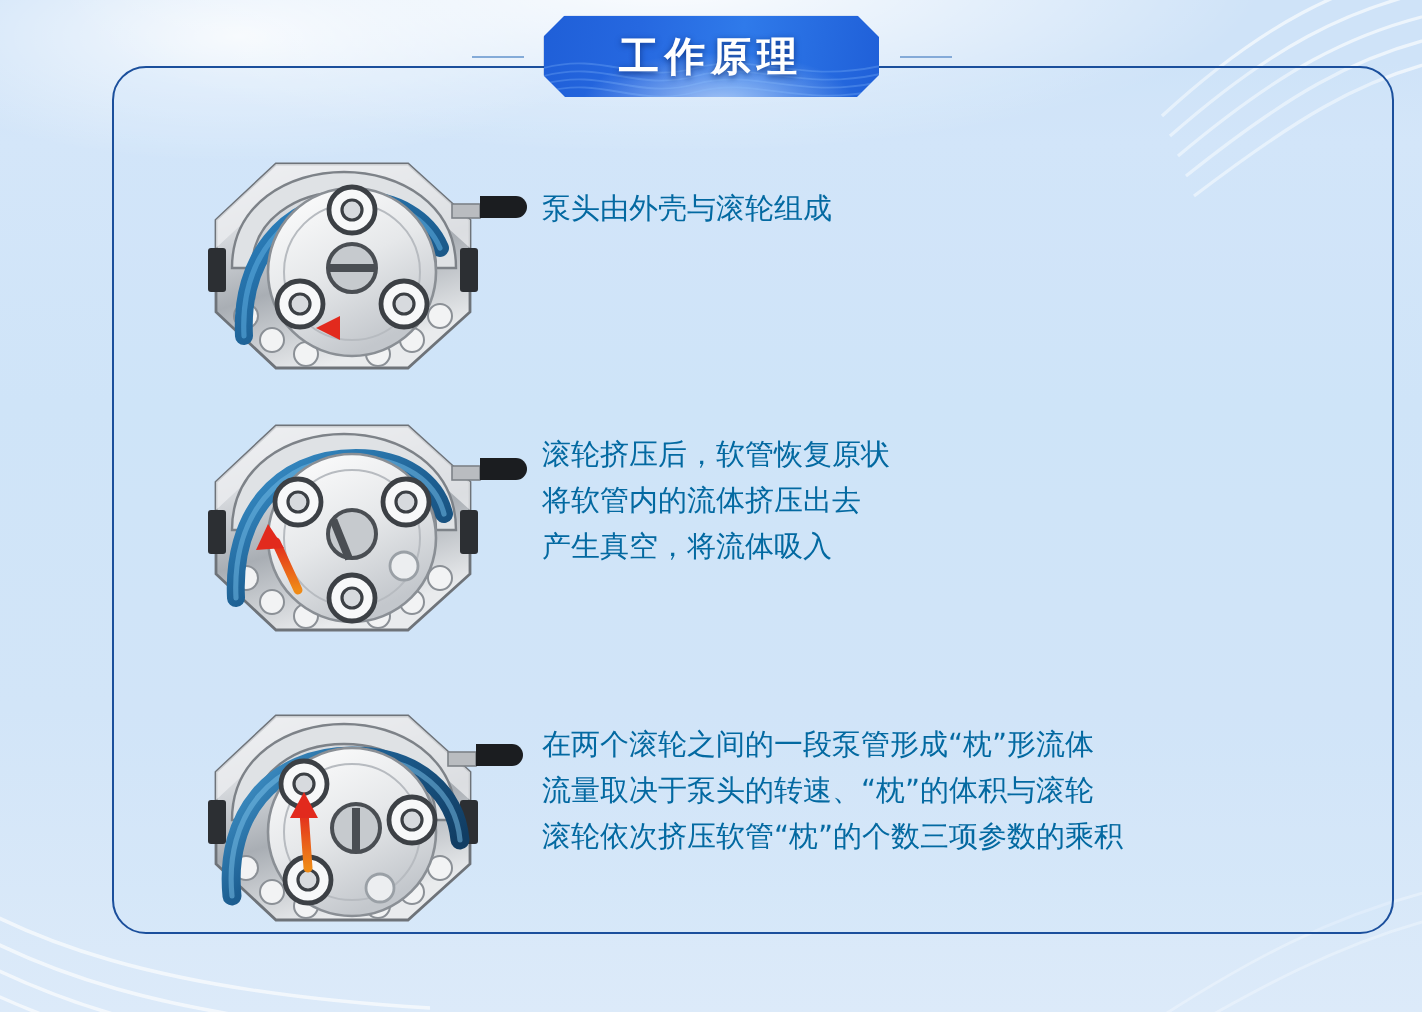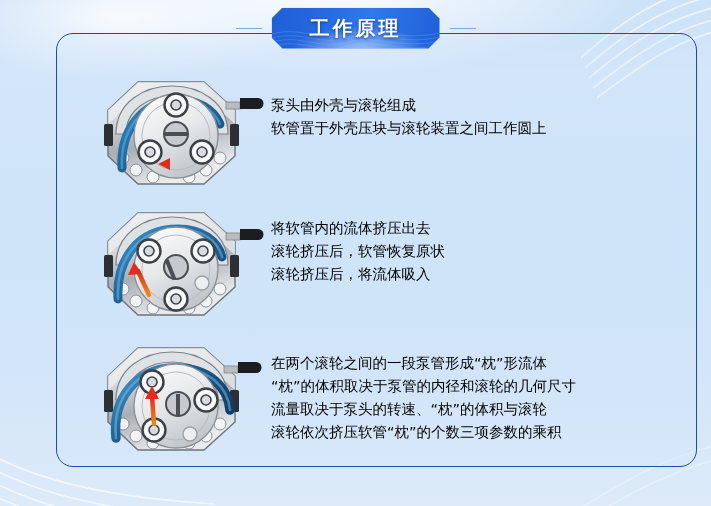--- a/index.html
+++ b/index.html
@@ -58,27 +58,27 @@
     border:1px solid rgba(255,255,255,.75);
     -webkit-clip-path:polygon(13px 0,167px 0,180px 13px,180px 38px,167px 51px,13px 51px,0 38px,0 13px);
     clip-path:polygon(13px 0,167px 0,180px 13px,180px 38px,167px 51px,13px 51px,0 38px,0 13px);
     pointer-events:none;
   }
 
   
   .row{position:absolute;display:flex;align-items:flex-start;}
   #row-0{left:92px;top:72px;}
   #row-1{left:92px;top:203px;}
-  #row-2{left:92px;top:338px;}
+  #row-2{left:92px;top:348px;}
   .fig{width:175px;height:130px;flex:0 0 175px;}
   .txt{margin-left:4px;padding-top:22px;}
   #row-1 .txt{padding-top:14px;}
   #row-2 .txt{padding-top:14px;}
   .line{
-    color:#000000;font-size:14.5px;line-height:23px;white-space:nowrap;
+    color:#0369a1;font-size:14.5px;line-height:23px;white-space:nowrap;
     font-family:"DejaVu Sans","Liberation Sans",sans-serif;
   }
 </style>
 </head>
 <body>
 
 <div id="bg-sky"></div>
 
 <svg id="swoosh-tr" viewBox="0 0 200 150">
   <g fill="none" stroke="#ffffff" stroke-opacity="0.75" stroke-width="1.6">
@@ -188,21 +188,20 @@
     <circle cx="84" cy="62" r="12" fill="#c6cace" stroke="#4a4e53" stroke-width="2"></circle>
     <rect x="73" y="60" width="22" height="4" fill="#4a4e53"></rect>
 
     <g>
       <path d="M96 92 L74 92" stroke="url(#arw1)" stroke-width="4.5" stroke-linecap="round"></path>
       <polygon points="66,92 78,86 78,98" fill="#e22a1d"></polygon>
     </g>
   </svg>
   <div class="txt">
     <div class="line">泵头由外壳与滚轮组成</div>
-    <div class="line">软管置于外壳压块与滚轮装置之间工作圆上</div>
   </div>
 </div>
 
 <div class="row" id="row-1">
   <svg class="fig" viewBox="0 0 175 130">
     <defs>
       <linearGradient id="metal2" x1="0" y1="0" x2="0.4" y2="1">
         <stop offset="0%" stop-color="#f4f5f6"></stop>
           <stop offset="32%" stop-color="#d6d9dd"></stop>
         <stop offset="62%" stop-color="#a9aeb4"></stop>
@@ -252,23 +251,23 @@
     </g>
     <circle cx="110" cy="80" r="7" fill="#eceef0" stroke="#9aa0a6" stroke-width="1.4"></circle>
     <circle cx="84" cy="64" r="12" fill="#c6cace" stroke="#4a4e53" stroke-width="2"></circle>
     <rect x="76" y="54" width="4" height="21" fill="#4a4e53" transform="rotate(-22 84 64)"></rect>
     <g>
       <path d="M57 92 L46 68" stroke="url(#arw2)" stroke-width="4.5" stroke-linecap="round"></path>
       <polygon points="42,59 36,72 50,71" fill="#e22a1d"></polygon>
     </g>
   </svg>
   <div class="txt">
+    <div class="line">滚轮挤压后，软管恢复原状</div>
     <div class="line">将软管内的流体挤压出去</div>
-    <div class="line">滚轮挤压后，软管恢复原状</div>
-    <div class="line">滚轮挤压后，将流体吸入</div>
+    <div class="line">产生真空，将流体吸入</div>
   </div>
 </div>
 
 <div class="row" id="row-2">
   <svg class="fig" viewBox="0 0 175 130">
     <defs>
       <linearGradient id="metal3" x1="0" y1="0" x2="0.4" y2="1">
         <stop offset="0%" stop-color="#f4f5f6"></stop>
           <stop offset="32%" stop-color="#d6d9dd"></stop>
         <stop offset="62%" stop-color="#a9aeb4"></stop>
@@ -320,17 +319,16 @@
     <circle cx="98" cy="96" r="7" fill="#eceef0" stroke="#9aa0a6" stroke-width="1.4"></circle>
     <circle cx="86" cy="66" r="12" fill="#c6cace" stroke="#4a4e53" stroke-width="2"></circle>
     <rect x="84" y="56" width="4" height="21" fill="#4a4e53"></rect>
     <g>
       <path d="M62 86 L60 58" stroke="url(#arw3)" stroke-width="4.5" stroke-linecap="round"></path>
       <polygon points="60,48 53,61 67,61" fill="#e22a1d"></polygon>
     </g>
   </svg>
   <div class="txt">
     <div class="line">在两个滚轮之间的一段泵管形成“枕”形流体</div>
-    <div class="line">“枕”的体积取决于泵管的内径和滚轮的几何尺寸</div>
     <div class="line">流量取决于泵头的转速、“枕”的体积与滚轮</div>
     <div class="line">滚轮依次挤压软管“枕”的个数三项参数的乘积</div>
   </div>
 </div>
 
 </body></html>

